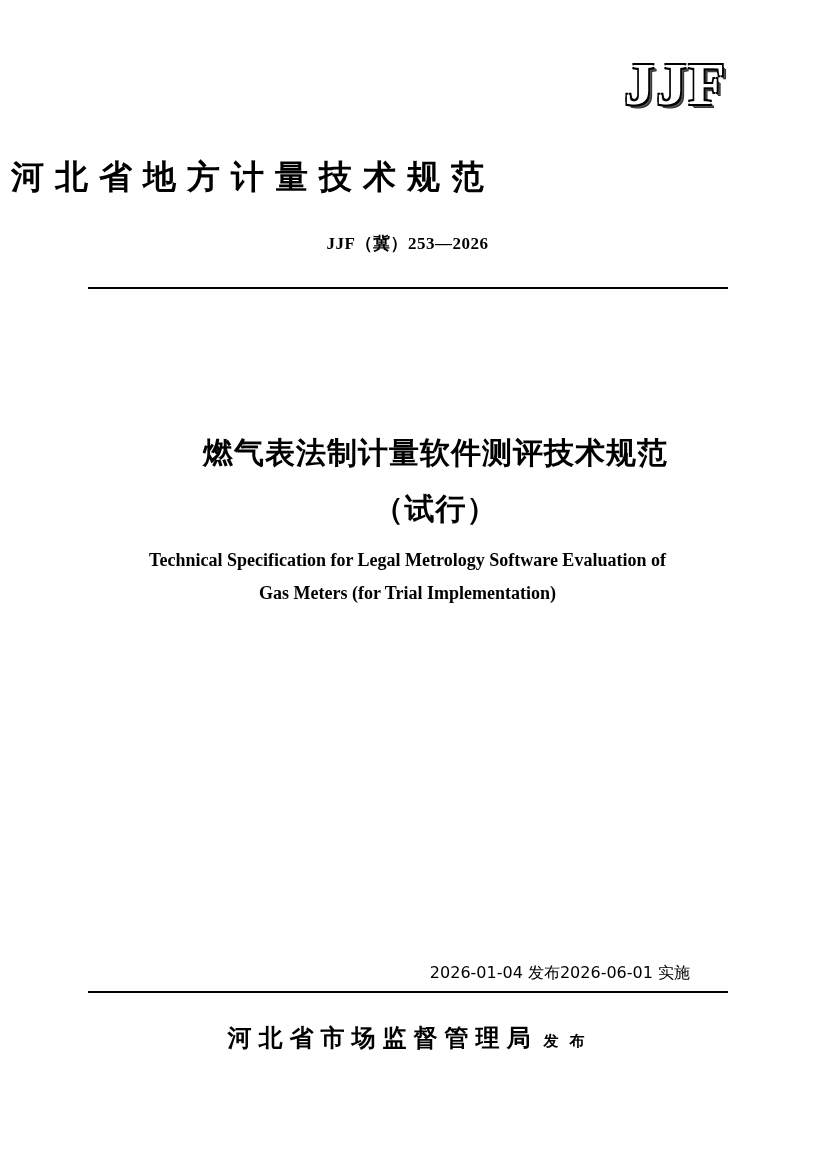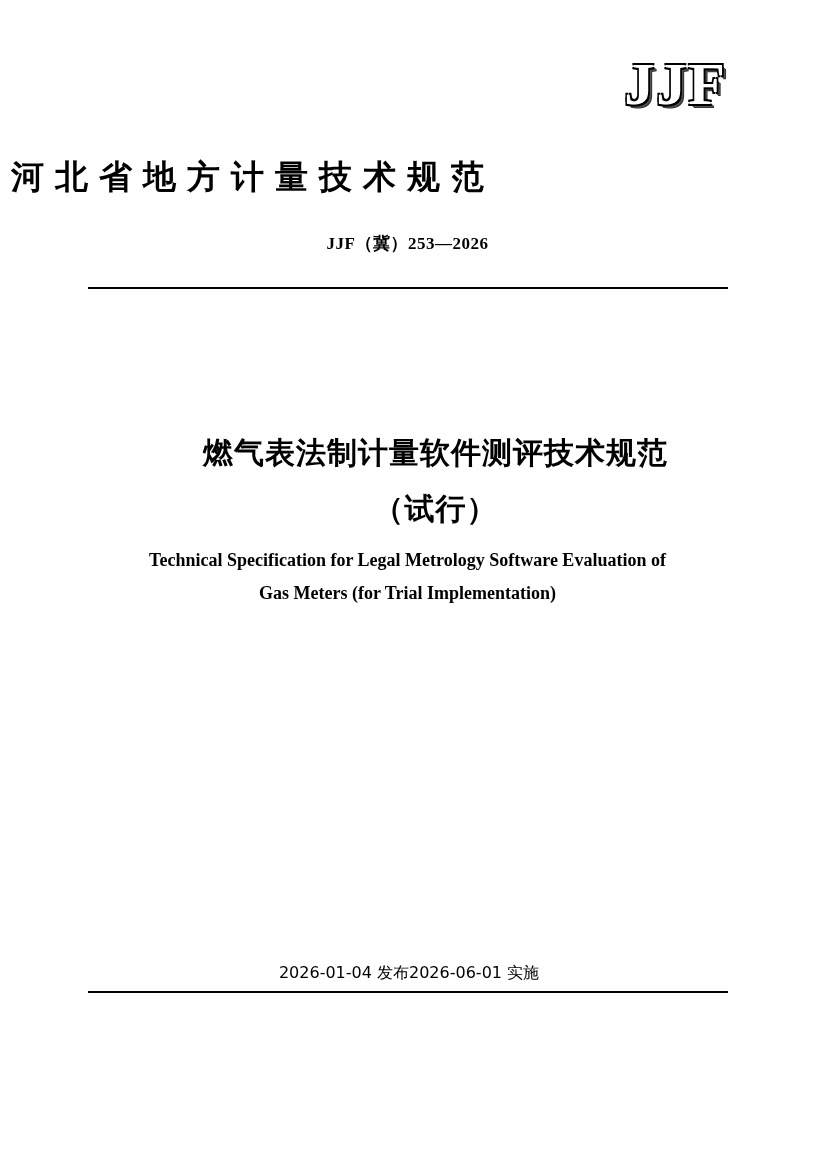--- a/index.html
+++ b/index.html
@@ -123,21 +123,21 @@
     line-height: 33px;
   }
 
   
   .dates {
     position: absolute;
     top: 963px;
     left: 88px;
     width: 640px;
     display: flex;
-    justify-content: center;
+    justify-content: flex-end;
     font-family: "DejaVu Sans", "Liberation Sans", sans-serif;
     font-size: 16px;
   }
   .dates .date-item {
     white-space: nowrap;
   }
   .dates .release { padding-left: 40px; }
   .dates .effective { padding-right: 38px; }
 
   .rule-bottom {
@@ -191,14 +191,17 @@
     <div>Gas Meters (for Trial Implementation)</div>
   </div>
 
   <div class="dates">
     <div class="date-item release">2026-01-04 发布</div>
     <div class="date-item effective">2026-06-01 实施</div>
   </div>
 
   <div class="rule-bottom"></div>
 
+  <div class="issuer">
+    <span>河北省市场监督管理局</span><span class="suffix">发 布</span>
+  </div>
 
 </div>
 
 </body></html>

